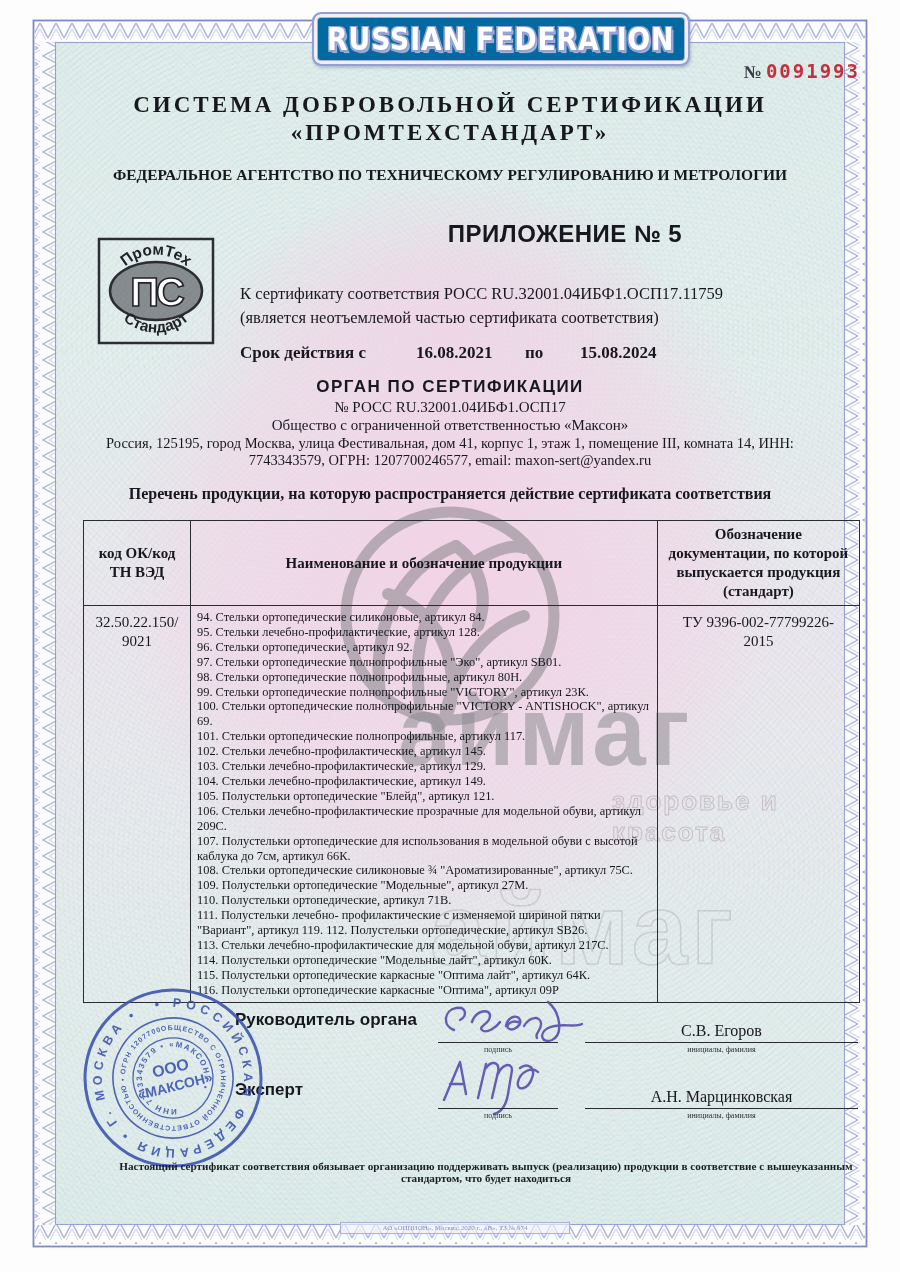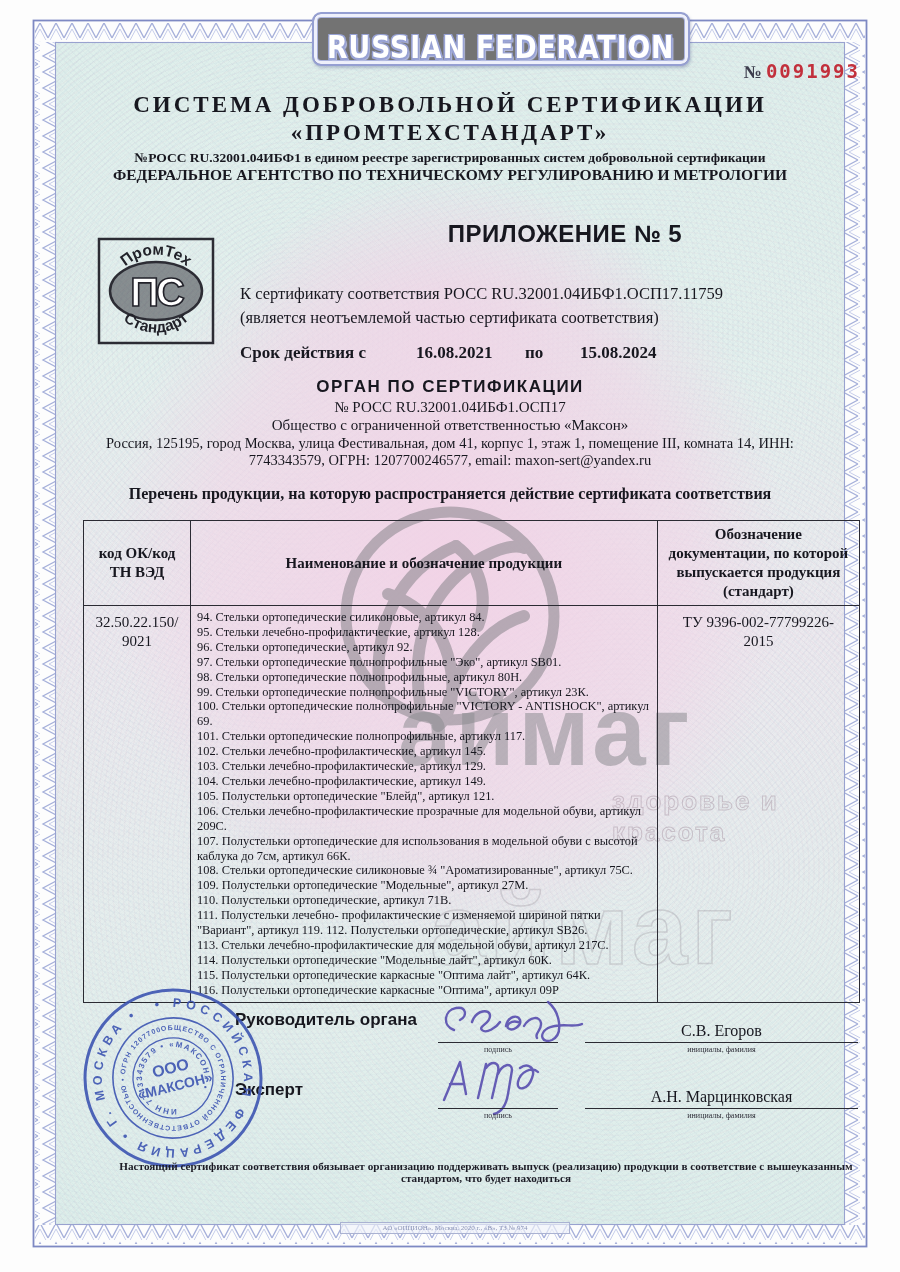--- a/index.html
+++ b/index.html
@@ -13,23 +13,23 @@
       radial-gradient(ellipse 55% 42% at 50% 44%, rgba(242,210,230,0.95), rgba(242,212,231,0.55) 55%, rgba(242,212,231,0) 78%),
       radial-gradient(ellipse 40% 18% at 50% 24%, rgba(238,206,228,0.5), rgba(238,206,228,0) 70%),
       repeating-radial-gradient(circle at 30% 25%, rgba(150,170,205,0.055) 0 1.5px, rgba(0,0,0,0) 1.5px 5px),
       repeating-radial-gradient(circle at 72% 70%, rgba(205,140,175,0.055) 0 1.5px, rgba(0,0,0,0) 1.5px 5px),
       repeating-linear-gradient(45deg, rgba(140,175,195,0.06) 0 1px, rgba(0,0,0,0) 1px 4px),
       repeating-linear-gradient(-45deg, rgba(150,160,200,0.05) 0 1px, rgba(0,0,0,0) 1px 4px),
       linear-gradient(#dfefeb,#e4f0ed 28%,#ece9ee 50%,#e3efec 82%,#ddeeea);}
 
   
   #banner{position:absolute;left:312px;top:12px;width:374px;height:50px;
-    background:#737373;border:2px solid #959fd2;border-radius:9px;
+    background:#0369a1;border:2px solid #959fd2;border-radius:9px;
     box-shadow:inset 0 0 0 3px #eef0fb, inset 0 0 0 4px #aab2dc, 1px 2px 3px rgba(90,100,150,.35);
-    display:flex;align-items:flex-end;justify-content:center;}
+    display:flex;align-items:center;justify-content:center;}
   #banner span{font-family:"DejaVu Sans",sans-serif;font-weight:bold;font-size:29px;letter-spacing:1px;
     color:#fff;transform:scaleY(1.12) scaleX(.92);white-space:nowrap;
     text-shadow:-1.5px -1.5px 0 #98a2d4,1.5px -1.5px 0 #98a2d4,-1.5px 1.5px 0 #98a2d4,1.5px 1.5px 0 #98a2d4,2.5px 2.5px 1px #b6bde2;}
 
   .num-row{position:absolute;top:60px;right:40px;white-space:nowrap;}
   .num-prefix{font-size:18px;color:#3c3c4c;font-weight:bold;}
   .num-value{font-family:"DejaVu Sans Mono",monospace;font-size:19px;font-weight:bold;color:#c2303c;letter-spacing:2px;}
 
   .h-center{left:50px;width:800px;text-align:center;}
   #sys1{top:92px;font-size:23px;font-weight:bold;letter-spacing:3px;}
@@ -145,21 +145,20 @@
     <span>RUSSIAN FEDERATION</span>
   </div>
 
   <div class="num-row">
     <span class="num-prefix">№</span>
     <span class="num-value">0091993</span>
   </div>
 
   <div class="abs h-center" id="sys1">СИСТЕМА ДОБРОВОЛЬНОЙ СЕРТИФИКАЦИИ</div>
   <div class="abs h-center" id="sys2">«ПРОМТЕХСТАНДАРТ»</div>
-  <div class="abs h-center" id="reg">№РОСС RU.32001.04ИБФ1 в едином реестре зарегистрированных систем добровольной сертификации</div>
   <div class="abs h-center" id="agency">ФЕДЕРАЛЬНОЕ АГЕНТСТВО ПО ТЕХНИЧЕСКОМУ РЕГУЛИРОВАНИЮ И МЕТРОЛОГИИ</div>
 
   <div class="abs" id="appendix-title">ПРИЛОЖЕНИЕ № 5</div>
 
   <svg class="abs" style="left:96px;top:236px" width="120" height="110" viewBox="0 0 120 110">
     <defs>
       <pattern id="hatch" width="4" height="4" patternUnits="userSpaceOnUse">
         <path d="M0 1 H4 M0 3 H4" stroke="#2c2c34" stroke-width="1"></path>
       </pattern>
       <path id="arcTop" d="M18 46 A 46 46 0 0 1 102 46"></path>

